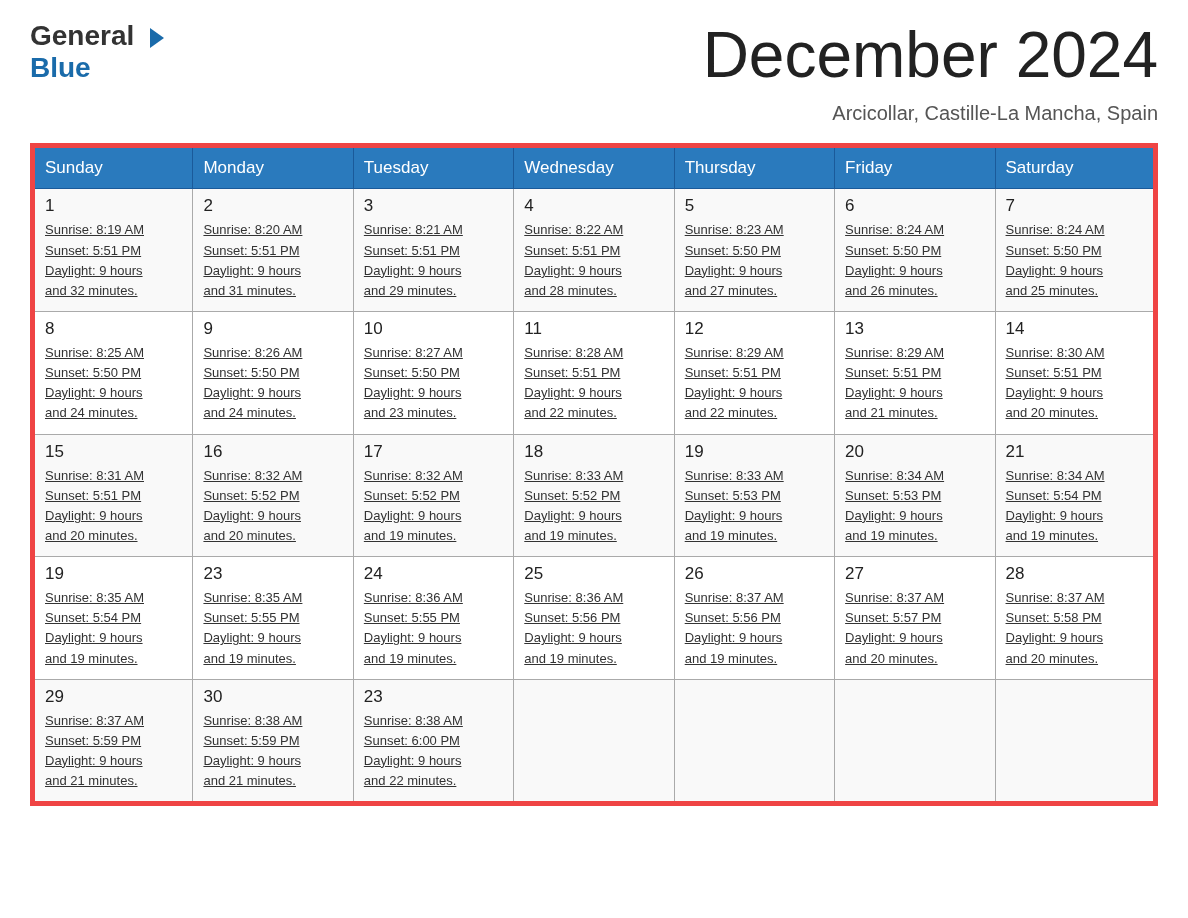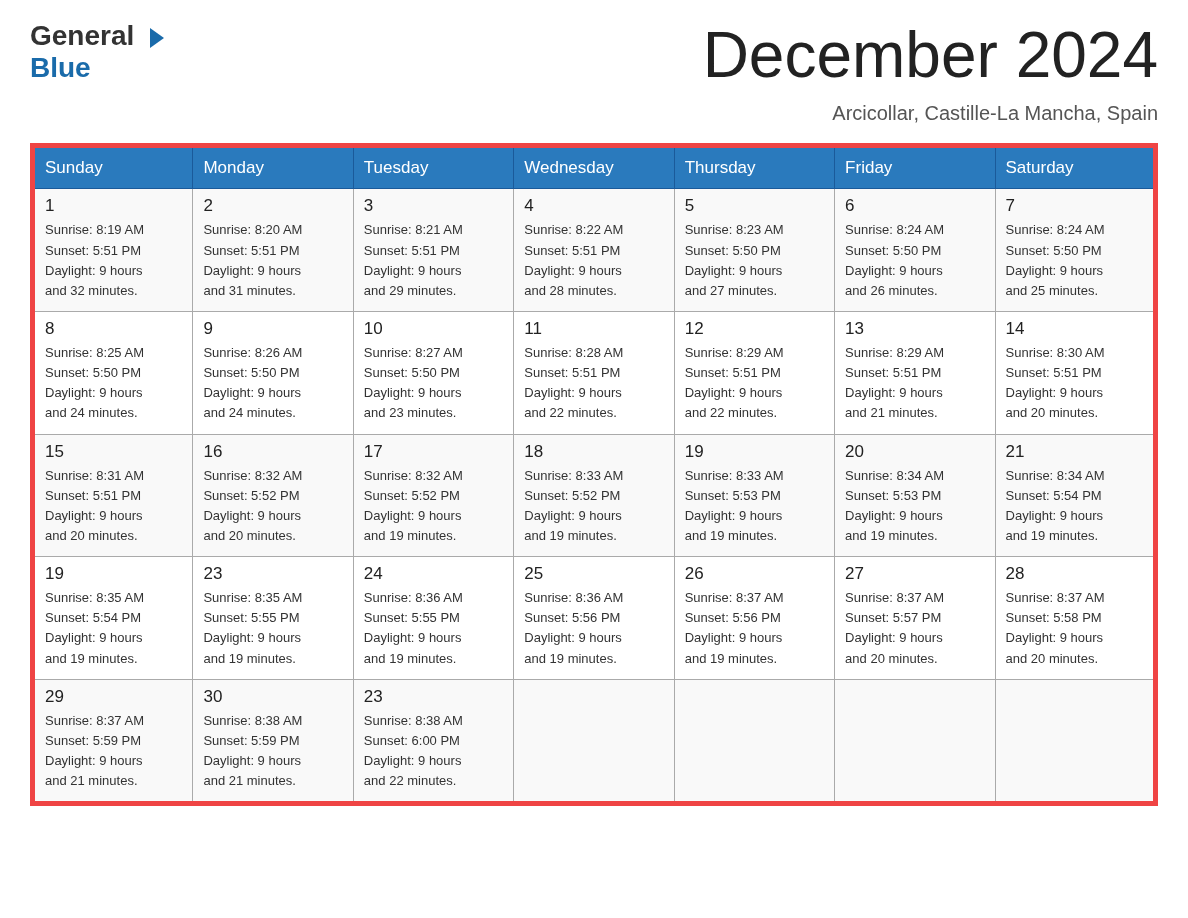--- a/index.html
+++ b/index.html
@@ -86,20 +86,21 @@
       font-size: 17px;
       font-weight: normal;
       color: #222;
       display: block;
       margin-bottom: 4px;
     }
     .day-info {
       font-size: 13px;
       color: #333;
       line-height: 1.55;
+      text-decoration: underline;
     }
     .empty-cell {
       background: #fff;
     }
     tr:nth-child(odd) td {
       background-color: #f9f9f9;
     }
     tr:nth-child(even) td {
       background-color: #fff;
     }

